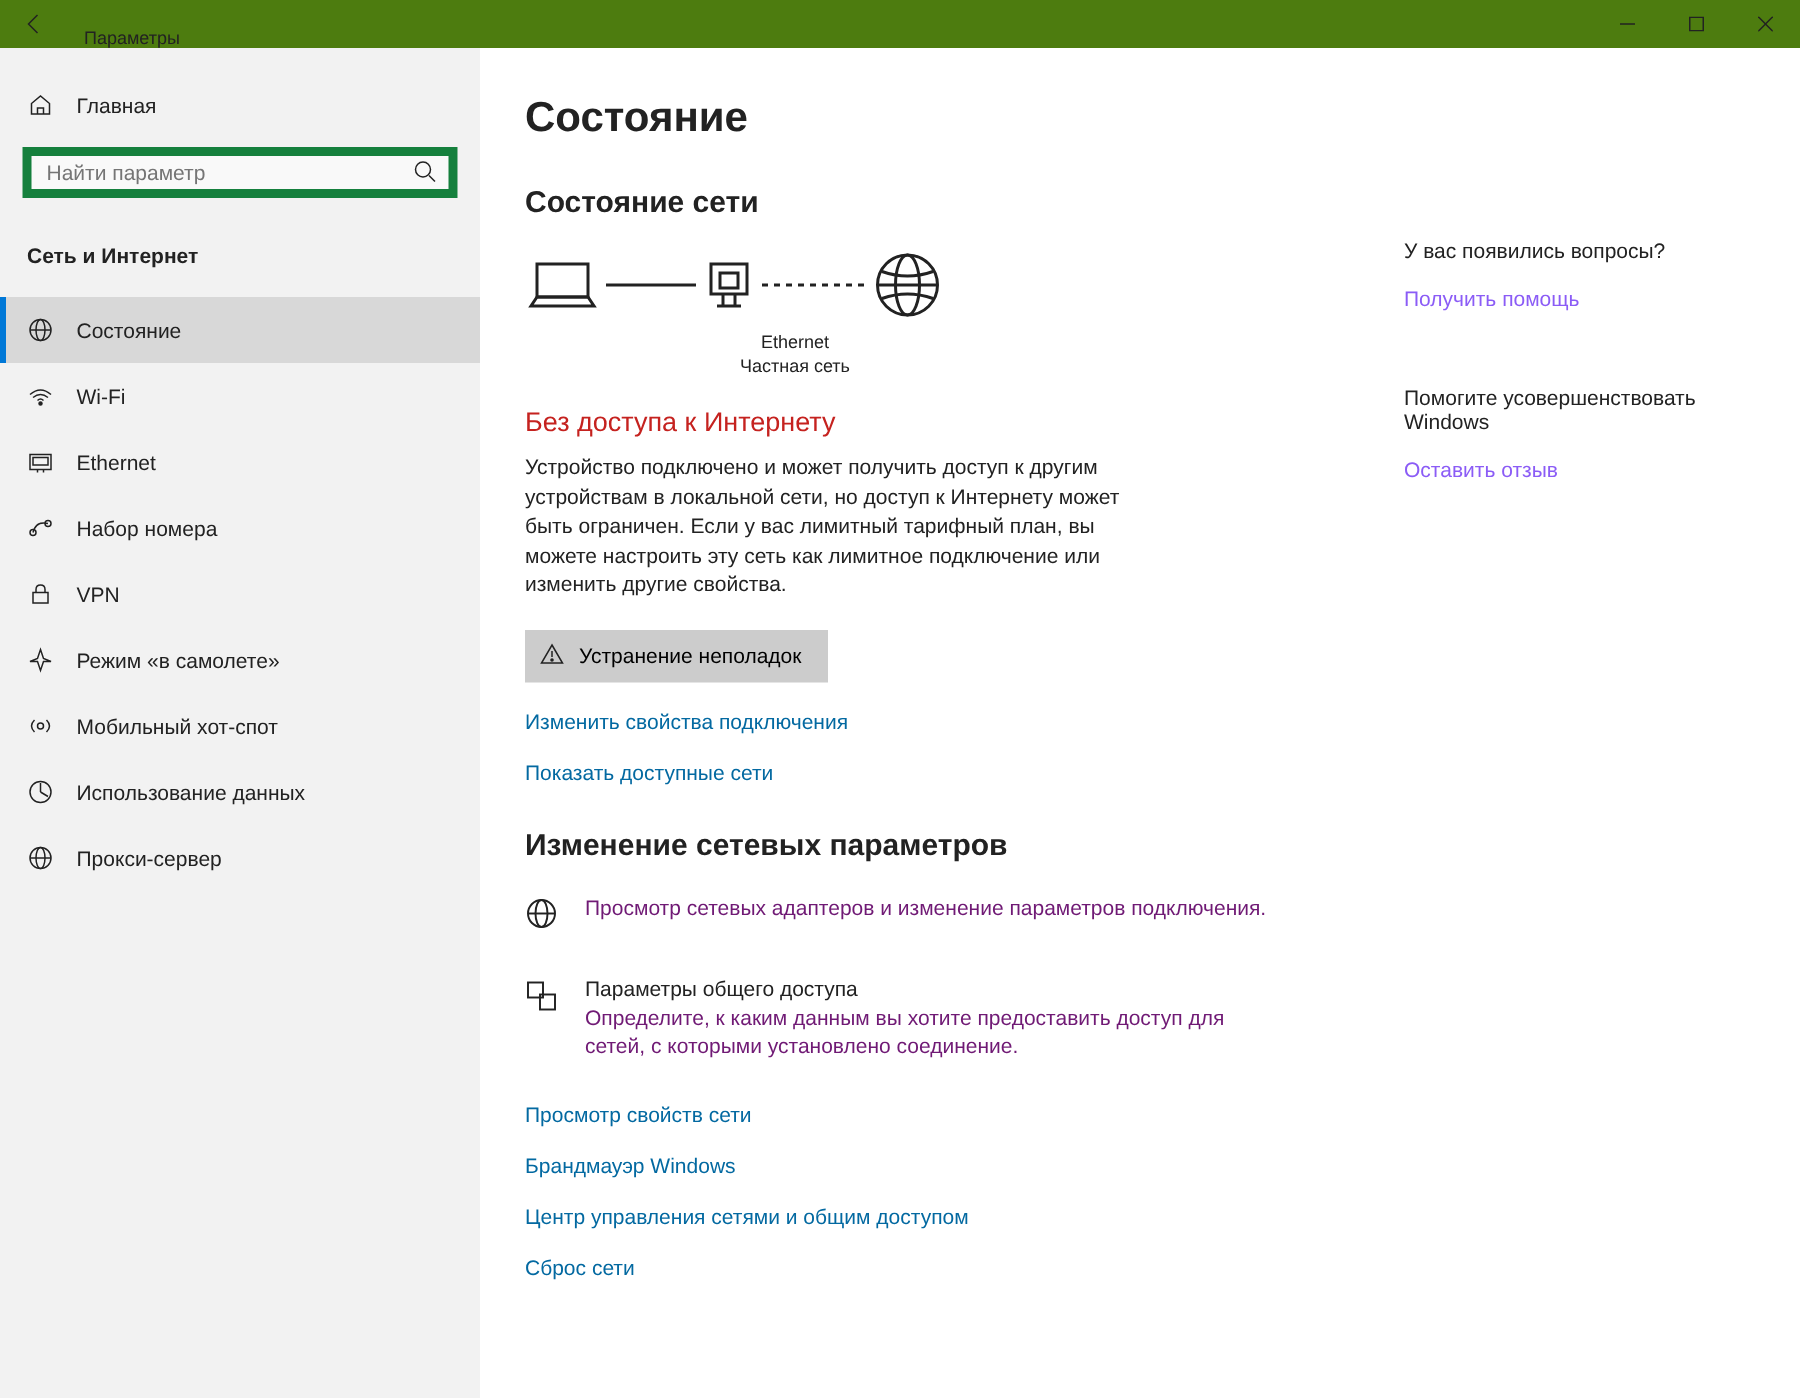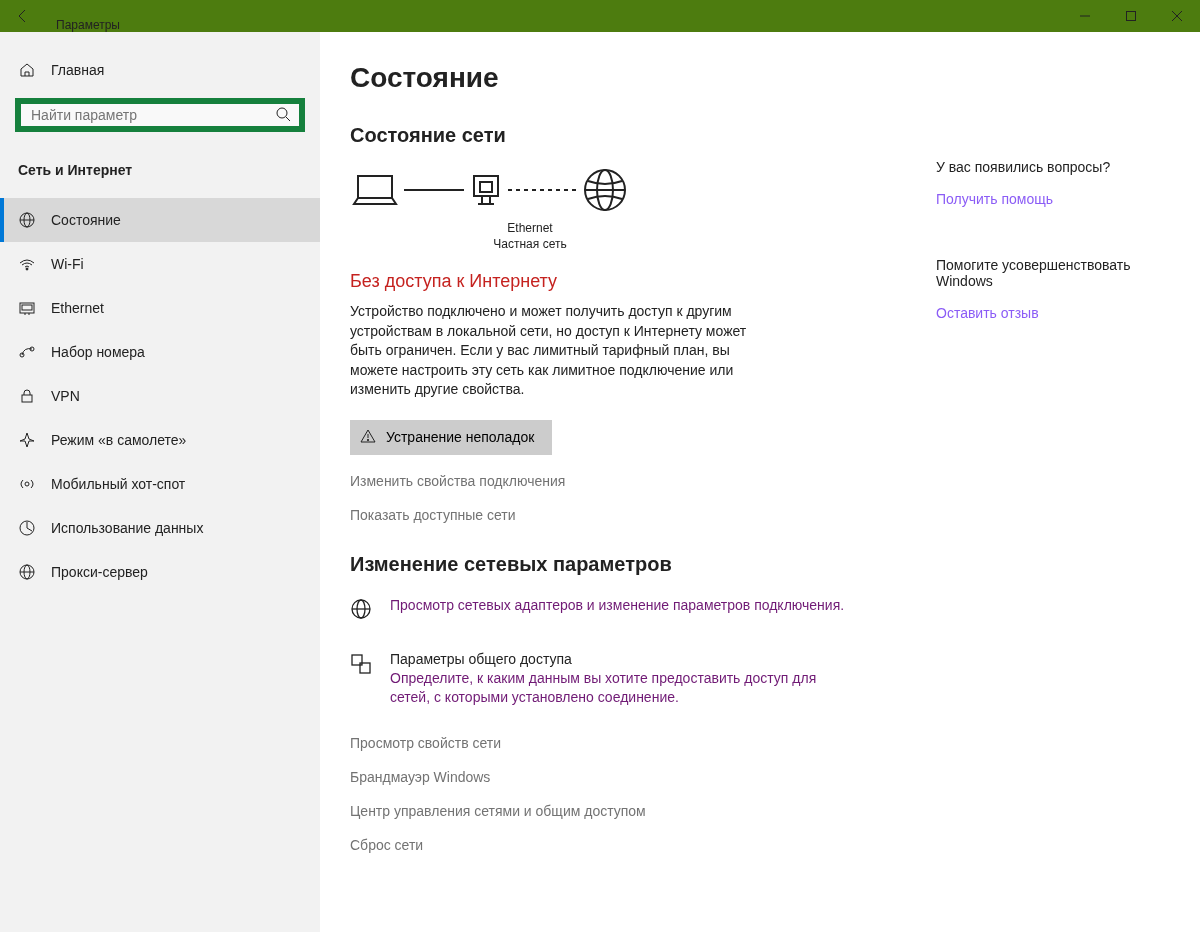--- a/index.html
+++ b/index.html
@@ -164,21 +164,21 @@
     padding: 8px 18px 8px 10px;
     font-size: 14px;
     font-family: inherit;
     display: inline-flex;
     align-items: center;
     gap: 10px;
     cursor: pointer;
     margin-bottom: 18px;
   }
   .link {
-    color: #737373;
+    color: #0369a1;
     display: block;
     cursor: pointer;
     margin-bottom: 18px;
     font-size: 14px;
   }
   .section2 {
     margin-top: 30px;
   }
   .opt-row {
     display: flex;

